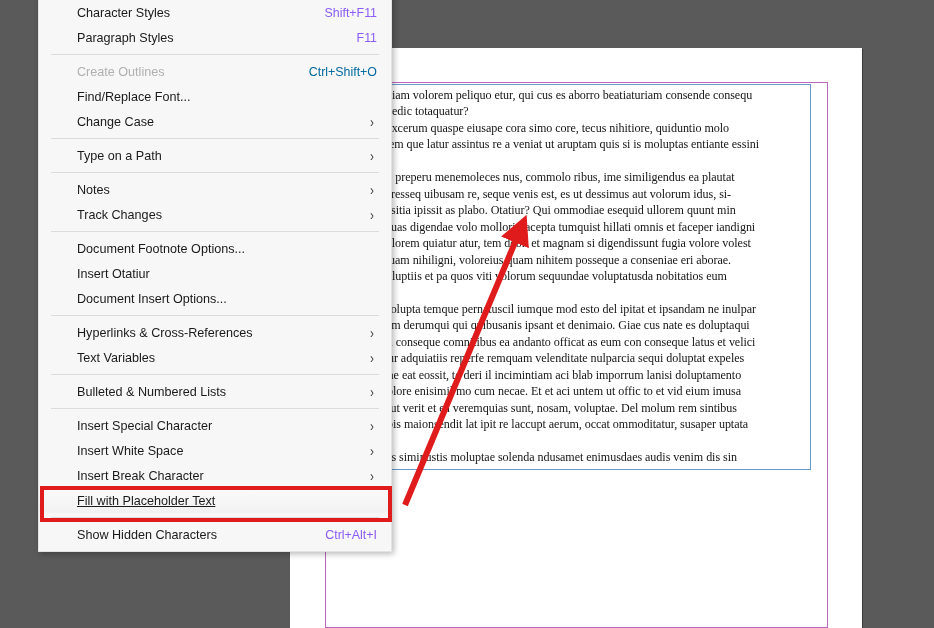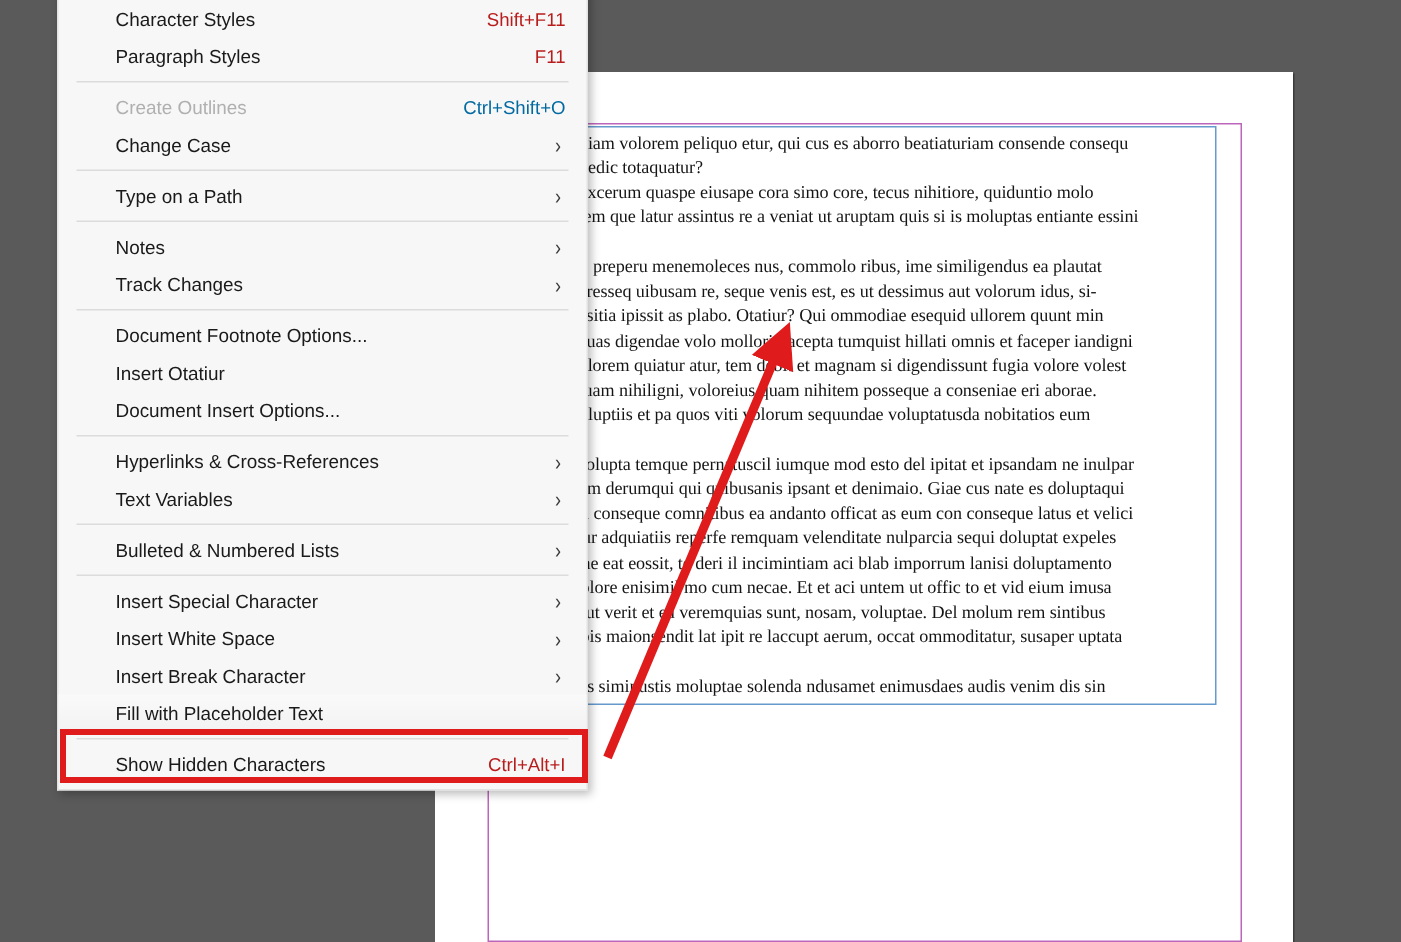--- a/index.html
+++ b/index.html
@@ -86,40 +86,41 @@
     height: 25px;
     padding: 0 14px 0 38px;
     box-sizing: border-box;
     cursor: default;
     white-space: nowrap;
   }
   .mi .label { flex: 0 0 auto; }
   .mi .spacer { flex: 1 1 auto; }
   .mi .accel {
     flex: 0 0 auto;
-    color: #b91c1c;
+    color: #8b5cf6;
     font-size: 12.4px;
   }
   .mi.disabled { color: #b0b0b0; justify-content: center; }
   .mi.disabled .accel { color: #0369a1; }
   .chev {
     flex: 0 0 auto;
     width: 10px;
     text-align: center;
     font-size: 12px;
     color: #3a3a3a;
     transform: scaleY(1.25);
   }
   .sep {
     height: 1px;
     background: #dcdcdc;
     margin: 4px 12px 4px 12px;
   }
   .mi.highlighted {
     background: linear-gradient(#fafafa, #f2f2f2);
+    text-decoration: underline;
   }
 
   
   #hl-box {
     position: absolute;
     left: 40px;
     top: 486px;
     width: 352px;
     height: 36px;
     border: 4px solid #e01b1b;
@@ -182,20 +183,24 @@
         <span class="spacer"></span>
         <span class="accel">F11</span>
       </div>
       <div class="sep"></div>
       <div class="mi disabled">
         <span class="label">Create Outlines</span>
         <span class="spacer"></span>
         <span class="accel">Ctrl+Shift+O</span>
       </div>
       <div class="mi">
+        <span class="label">Find/Replace Font...</span>
+        <span class="spacer"></span>
+      </div>
+      <div class="mi">
         <span class="label">Change Case</span>
         <span class="spacer"></span>
         <span class="chev">›</span>
       </div>
       <div class="sep"></div>
       <div class="mi">
         <span class="label">Type on a Path</span>
         <span class="spacer"></span>
         <span class="chev">›</span>
       </div>

